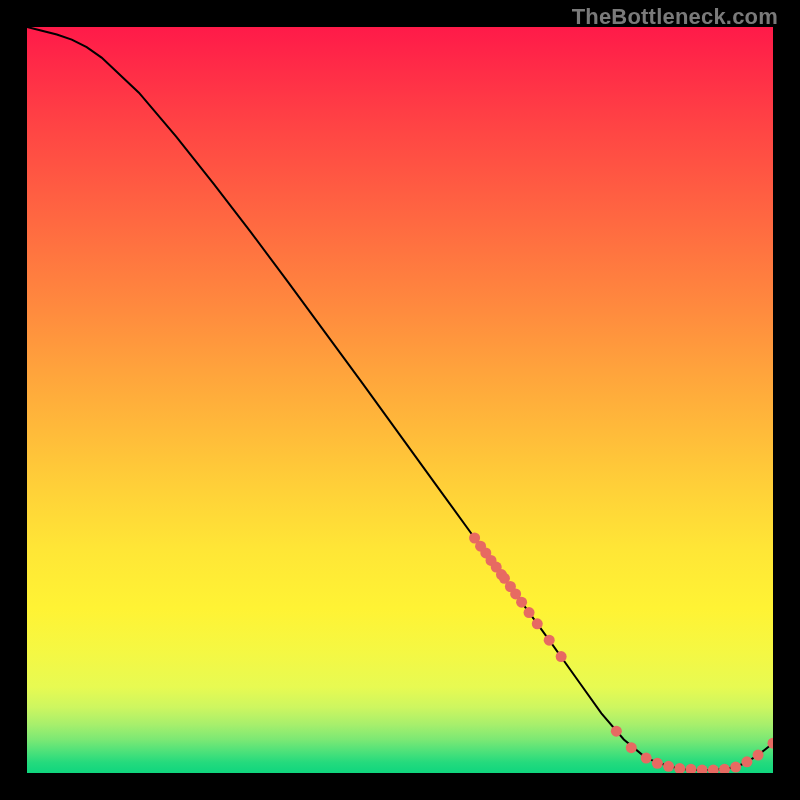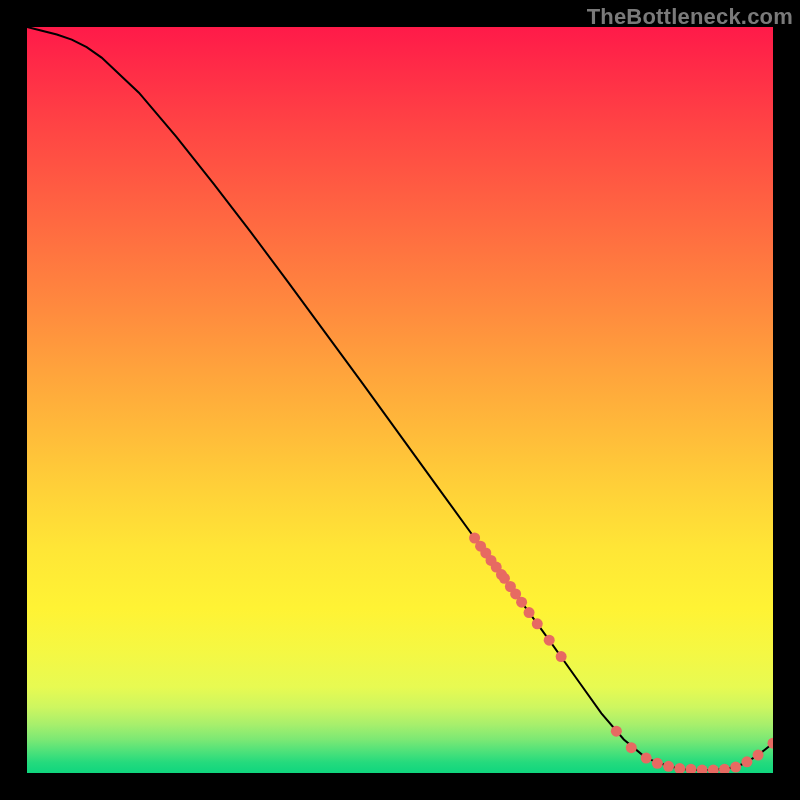--- a/index.html
+++ b/index.html
@@ -13,21 +13,21 @@
   }
   .frame {
     position: relative;
     width: 800px;
     height: 800px;
     background: #000;
   }
   .watermark {
     position: absolute;
     top: 4px;
-    right: 7px;
+    right: 22px;
     color: #7a7a7a;
     font-size: 22px;
     font-weight: 600;
     letter-spacing: 0.2px;
     z-index: 30;
     user-select: none;
   }
   .plot {
     position: absolute;
     left: 27px;

